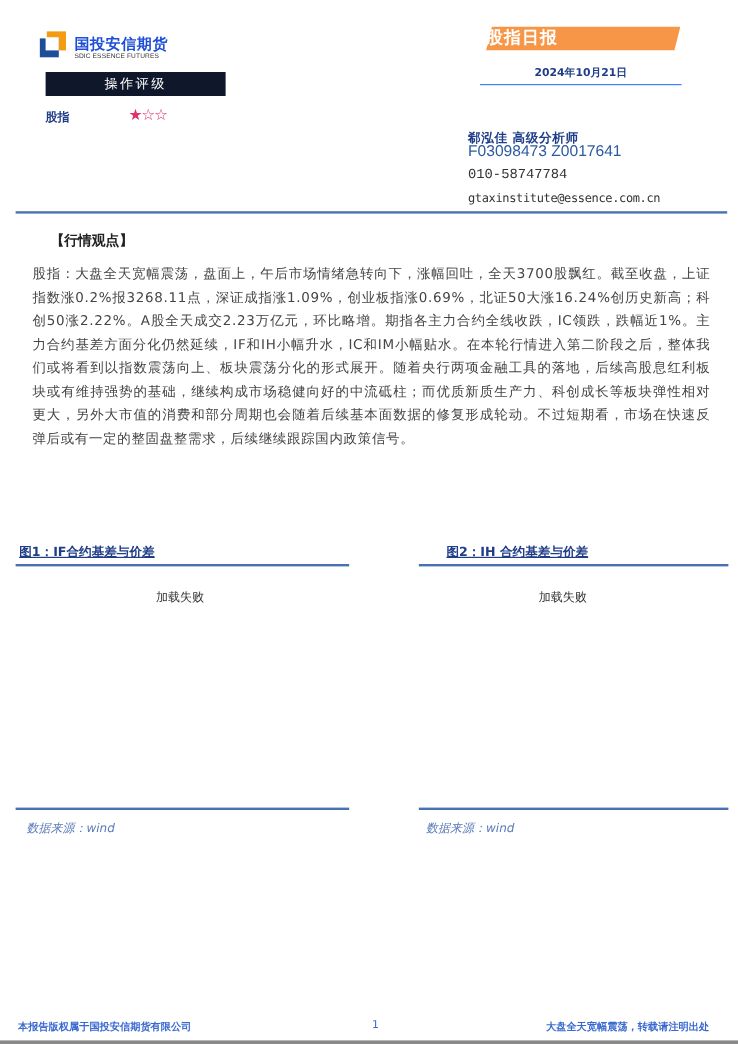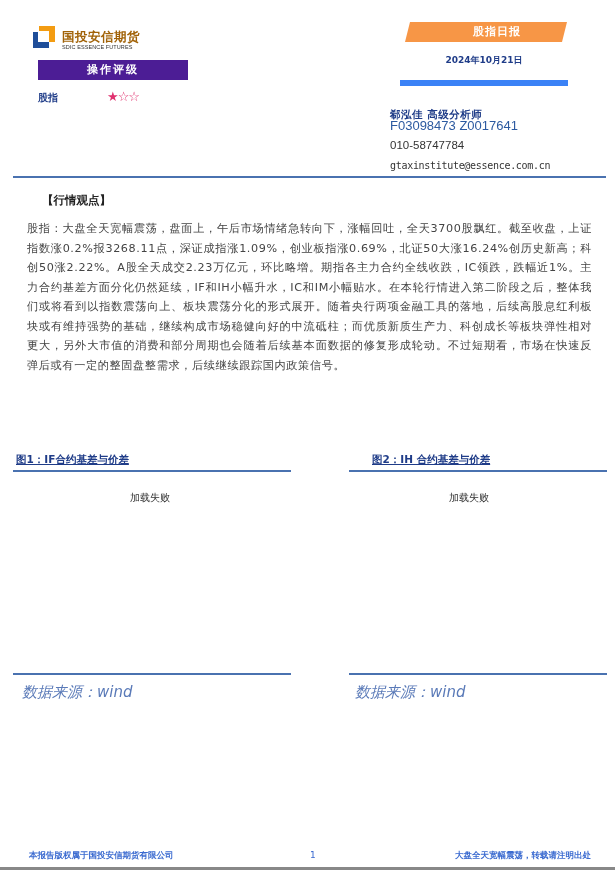--- a/index.html
+++ b/index.html
@@ -1,45 +1,45 @@
 <!DOCTYPE html>
 <html><head>
 <meta charset="utf-8">
 <style>
   html,body{margin:0;padding:0;background:#fff;}
   body{width:615px;height:870px;position:relative;overflow:hidden;font-family:"DejaVu Sans","Liberation Sans",sans-serif;color:#333;}
   .abs{position:absolute;}
   
   .logo-mark{left:33px;top:26px;width:22px;height:22px;}
-  .logo-cn{left:62px;top:29px;font-size:12.5px;color:#a16207;letter-spacing:0.5px;font-weight:bold;}
+  .logo-cn{left:62px;top:29px;font-size:12.5px;color:#1d4ed8;letter-spacing:0.5px;font-weight:bold;}
   .logo-en{left:62px;top:44px;font-size:5.5px;color:#333;letter-spacing:0.1px;font-family:"Liberation Sans",sans-serif;}
-  .rating-bar{left:38px;top:60px;width:150px;height:20px;background:#4c1d95;color:#fff;font-size:11px;font-weight:bold;text-align:center;line-height:20px;letter-spacing:2px;}
+  .rating-bar{left:38px;top:60px;width:150px;height:20px;background:#0f172a;color:#fff;font-size:11px;font-weight:normal;text-align:center;line-height:20px;letter-spacing:2px;}
   .rating-label{left:38px;top:91px;font-size:10px;color:#1f3c88;font-weight:bold;}
   .stars{left:107px;top:89px;font-size:13px;color:#e0306e;letter-spacing:-1px;}
   
   .report-banner{left:405px;top:22px;width:162px;height:20px;}
   .report-banner svg{position:absolute;left:0;top:0;}
-  .report-title{position:absolute;left:11px;top:0;width:162px;text-align:center;line-height:20px;color:#fff;font-size:11px;font-weight:bold;letter-spacing:1px;}
-  .date{left:400px;top:54px;width:168px;text-align:center;font-size:9px;font-weight:bold;color:#1f3c88;border-bottom:6px solid #3b82f6;padding-bottom:13px;}
+  .report-title{position:absolute;left:0;top:0;width:162px;text-align:left;line-height:20px;color:#fff;font-size:14px;font-weight:bold;letter-spacing:1px;}
+  .date{left:400px;top:54px;width:168px;text-align:center;font-size:9px;font-weight:bold;color:#1f3c88;border-bottom:1px solid #3b82f6;padding-bottom:3px;}
   .analyst{left:390px;top:108px;font-size:10.5px;font-weight:bold;color:#1f3c88;letter-spacing:0.5px;}
   .cert{left:390px;top:118px;font-size:13px;color:#2c5aa0;font-family:"Liberation Sans",sans-serif;}
-  .phone{left:390px;top:139px;font-size:11.5px;color:#333;font-family:Liberation Sans, sans-serif;text-align:right;}
+  .phone{left:390px;top:139px;font-size:11.5px;color:#333;font-family:Liberation Mono, monospace;text-align:right;}
   .email{left:390px;top:160px;font-size:10px;color:#333;font-family:"DejaVu Sans Mono",monospace;letter-spacing:-0.3px;}
   .header-rule{left:13px;top:176px;width:593px;height:2px;background:#4a72b0;}
   
   .section-heading{left:42px;top:193px;font-size:11.5px;font-weight:bold;color:#222;}
   .body-text{left:27px;top:219px;width:565px;font-size:11.2px;line-height:19.5px;color:#444;text-align:justify;letter-spacing:0.6px;}
   .body-text p{margin:0;}
   
   .fig-title{font-size:10.5px;font-weight:bold;color:#1f3c88;text-decoration:underline;}
   .fig-rule{height:2px;background:#4a72b0;}
   .fig-fail{font-size:10px;color:#333;}
-  .fig-source{font-size:15px;font-style:italic;color:#5a7ab8;}
+  .fig-source{font-size:10px;font-style:italic;color:#5a7ab8;}
   
-  .footer-left{left:15px;top:850px;font-size:8.5px;color:#3a6ad0;font-weight:bold;margin-left:14px;}
+  .footer-left{left:15px;top:850px;font-size:8.5px;color:#3a6ad0;font-weight:bold;}
   .footer-page{left:310px;top:850px;font-size:9px;color:#3a6ad0;}
   .footer-right{left:455px;top:850px;font-size:8.5px;color:#3a6ad0;font-weight:bold;}
   .footer-rule{left:0;top:867px;width:615px;height:3px;background:#888;}
 </style>
 </head>
 <body>
 
 <div class="abs logo-mark">
   <svg width="22" height="22" viewBox="0 0 22 22">
     <rect x="6" y="0" width="16" height="16" fill="#f39c12"></rect>

